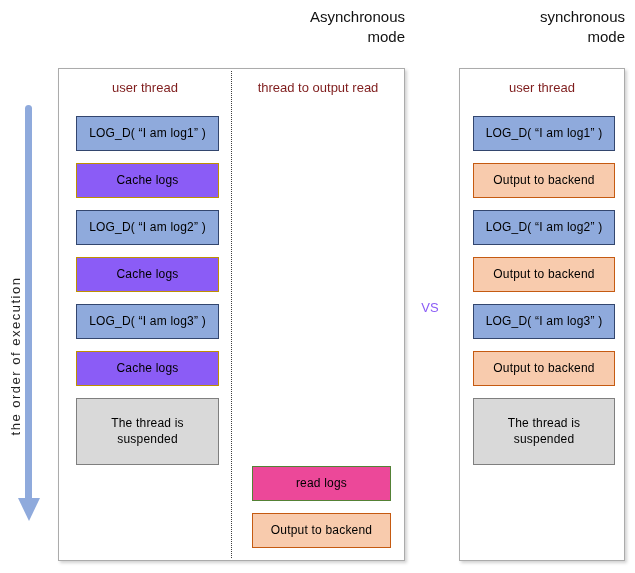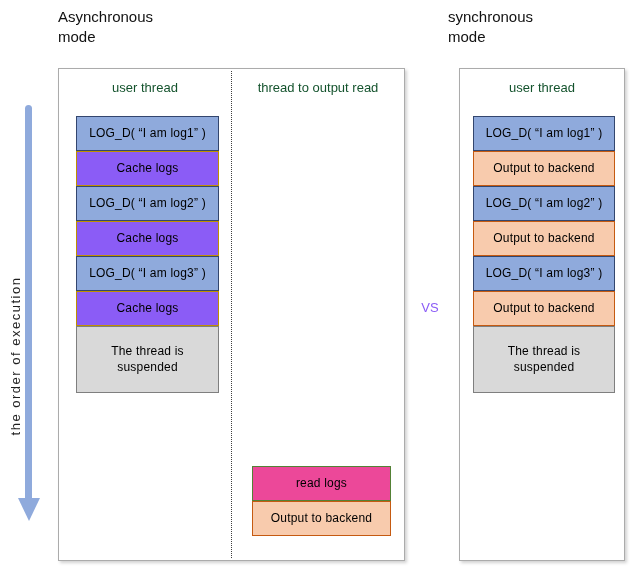--- a/index.html
+++ b/index.html
@@ -1,49 +1,49 @@
 <!DOCTYPE html>
 <html><head>
 <meta charset="utf-8">
 <style>
   html, body { margin:0; padding:0; }
   body {
     width:635px; height:573px; background:#ffffff; position:relative;
     font-family:"Liberation Sans", sans-serif; color:#1a1a1a; overflow:hidden;
   }
   .title {
-    position:absolute; top:7px; text-align:left;
+    position:absolute; top:7px; text-align:right;
     font-size:15px; line-height:1.35; color:#111;
   }
   .title-left  { left:58px;  width:347px; }
   .title-right { left:448px; width:177px; }
 
   .panel {
     position:absolute; top:68px; background:#ffffff;
     border:1px solid #ababab;
     box-shadow:2px 2px 3px rgba(0,0,0,0.18);
     box-sizing:border-box;
   }
   .panel-left  { left:58px;  width:347px; height:493px; }
   .panel-right { left:459px; width:166px; height:493px; }
 
   .divider {
     position:absolute; left:172px; top:2px; bottom:2px; width:0;
     border-left:1px dotted #3f3f3f;
   }
 
   .col-header {
-    position:absolute; top:11px; text-align:center; font-size:13px; color:#14532d;
+    position:absolute; top:11px; text-align:center; font-size:13px; color:#7f1d1d;
   }
   .hdr-user-left   { left:0;    width:172px; }
   .hdr-output      { left:173px; width:172px; }
   .hdr-user-right  { left:0;    width:164px; }
 
   .stack {
-    position:absolute; display:flex; flex-direction:column; 
+    position:absolute; display:flex; flex-direction:column; gap:12px;
   }
   .stack-user-left  { left:17px;  top:47px;  width:143px; }
   .stack-output     { left:193px; top:397px; width:139px; }
   .stack-user-right { left:13px;  top:47px;  width:142px; }
 
   .box {
     min-height:35px; box-sizing:border-box;
     border:1px solid #000; display:flex; align-items:center; justify-content:center;
     font-size:12px; letter-spacing:0.2px; line-height:1.3;
     text-align:center; padding:2px 4px; color:#000;

